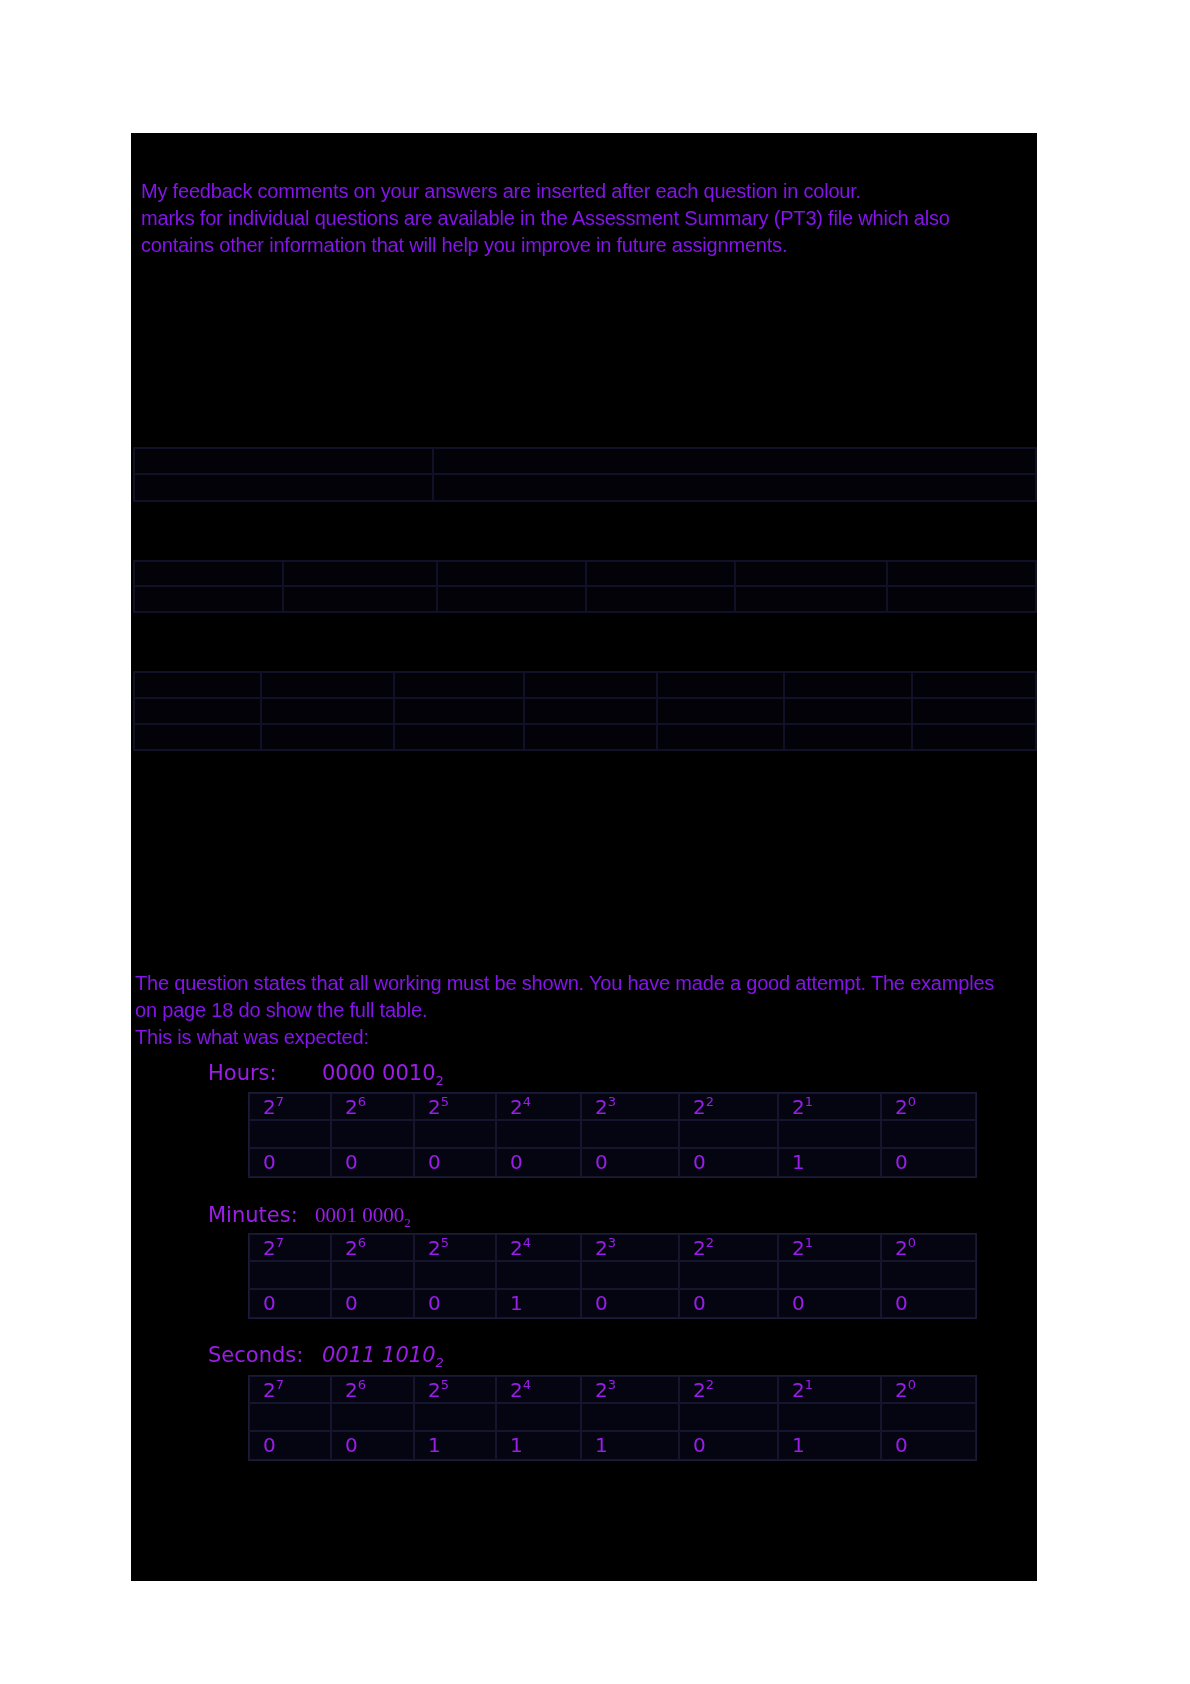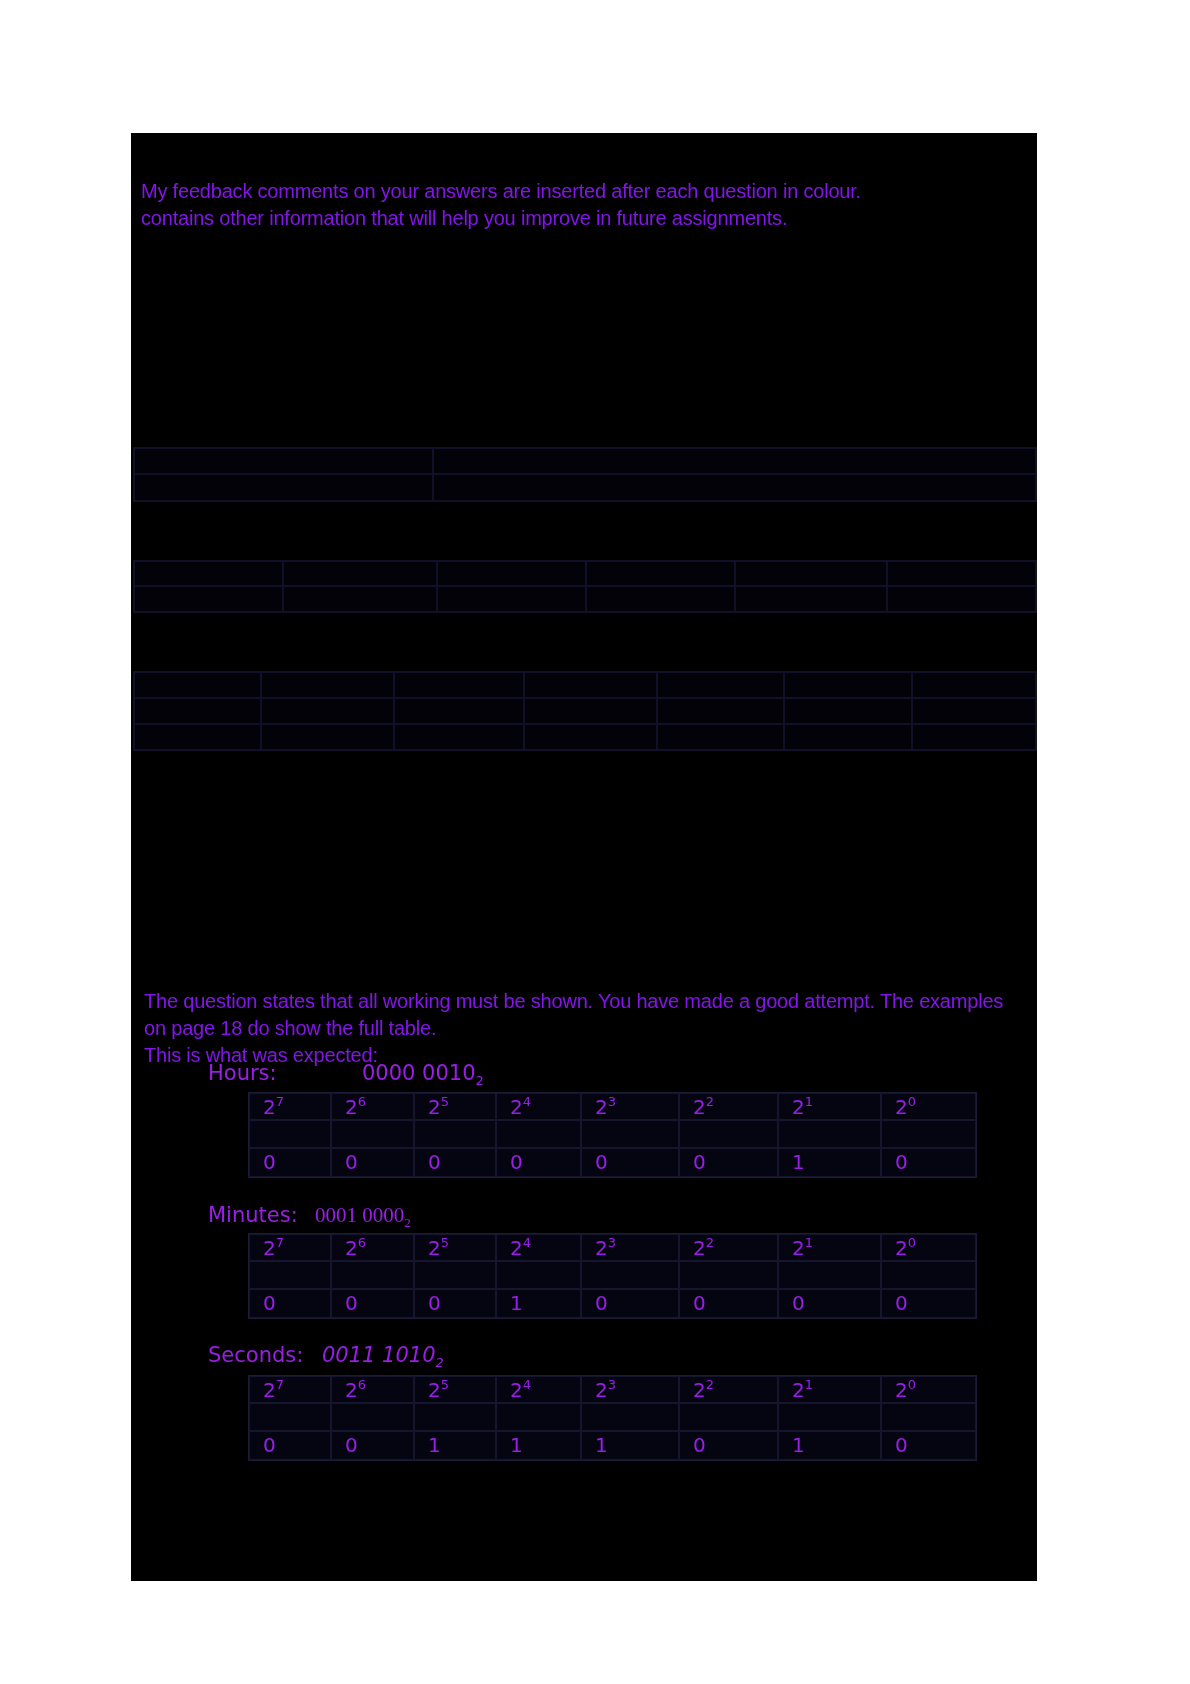--- a/index.html
+++ b/index.html
@@ -63,20 +63,21 @@
   .bit-table .cell sup{font-size:13px;line-height:0;}
 </style>
 </head>
 <body>
 
 <div class="page">
   <div class="box">
 
     <div class="textblock" style="left:10px;top:45px;">
       <div class="line">My feedback comments on your answers are inserted after each question in colour.</div>
+      <div class="line">marks for individual questions are available in the Assessment Summary (PT3) file which also</div>
       <div class="line">contains other information that will help you improve in future assignments.</div>
     </div>
 
     <div id="hidden-tables">
         <div class="hidden-table" style="top: 314px; left: 2px; width: 902px; grid-template-columns: 299px 603px; grid-template-rows: 26px 27px;">
           <div class="hcell"></div>
           <div class="hcell"></div>
           <div class="hcell"></div>
           <div class="hcell"></div>
         </div>
@@ -112,30 +113,30 @@
           <div class="hcell"></div>
           <div class="hcell"></div>
           <div class="hcell"></div>
           <div class="hcell"></div>
           <div class="hcell"></div>
           <div class="hcell"></div>
           <div class="hcell"></div>
         </div>
       </div>
 
-    <div class="textblock" style="left:13px;top:837px;margin-top:18px;">
+    <div class="textblock" style="left:4px;top:837px;">
       <div class="line">The question states that all working must be shown. You have made a good attempt. The examples</div>
       <div class="line">on page 18 do show the full table.</div>
       <div class="line">This is what was expected:</div>
     </div>
 
     <div id="bin-sections">
         <div class="bin-label-row" style="left: 77px; top: 927px;">
           <span class="lbl">Hours:</span>
-          <span class="val" style="left: 114px; margin-left: 40px;">0000 0010<sub>2</sub></span>
+          <span class="val" style="left: 114px;">0000 0010<sub>2</sub></span>
         </div>
         <div class="bit-table" style="top: 959px;">
           <div class="cell"><span>2</span><sup>7</sup></div>
           <div class="cell"><span>2</span><sup>6</sup></div>
           <div class="cell"><span>2</span><sup>5</sup></div>
           <div class="cell"><span>2</span><sup>4</sup></div>
           <div class="cell"><span>2</span><sup>3</sup></div>
           <div class="cell"><span>2</span><sup>2</sup></div>
           <div class="cell"><span>2</span><sup>1</sup></div>
           <div class="cell"><span>2</span><sup>0</sup></div>

